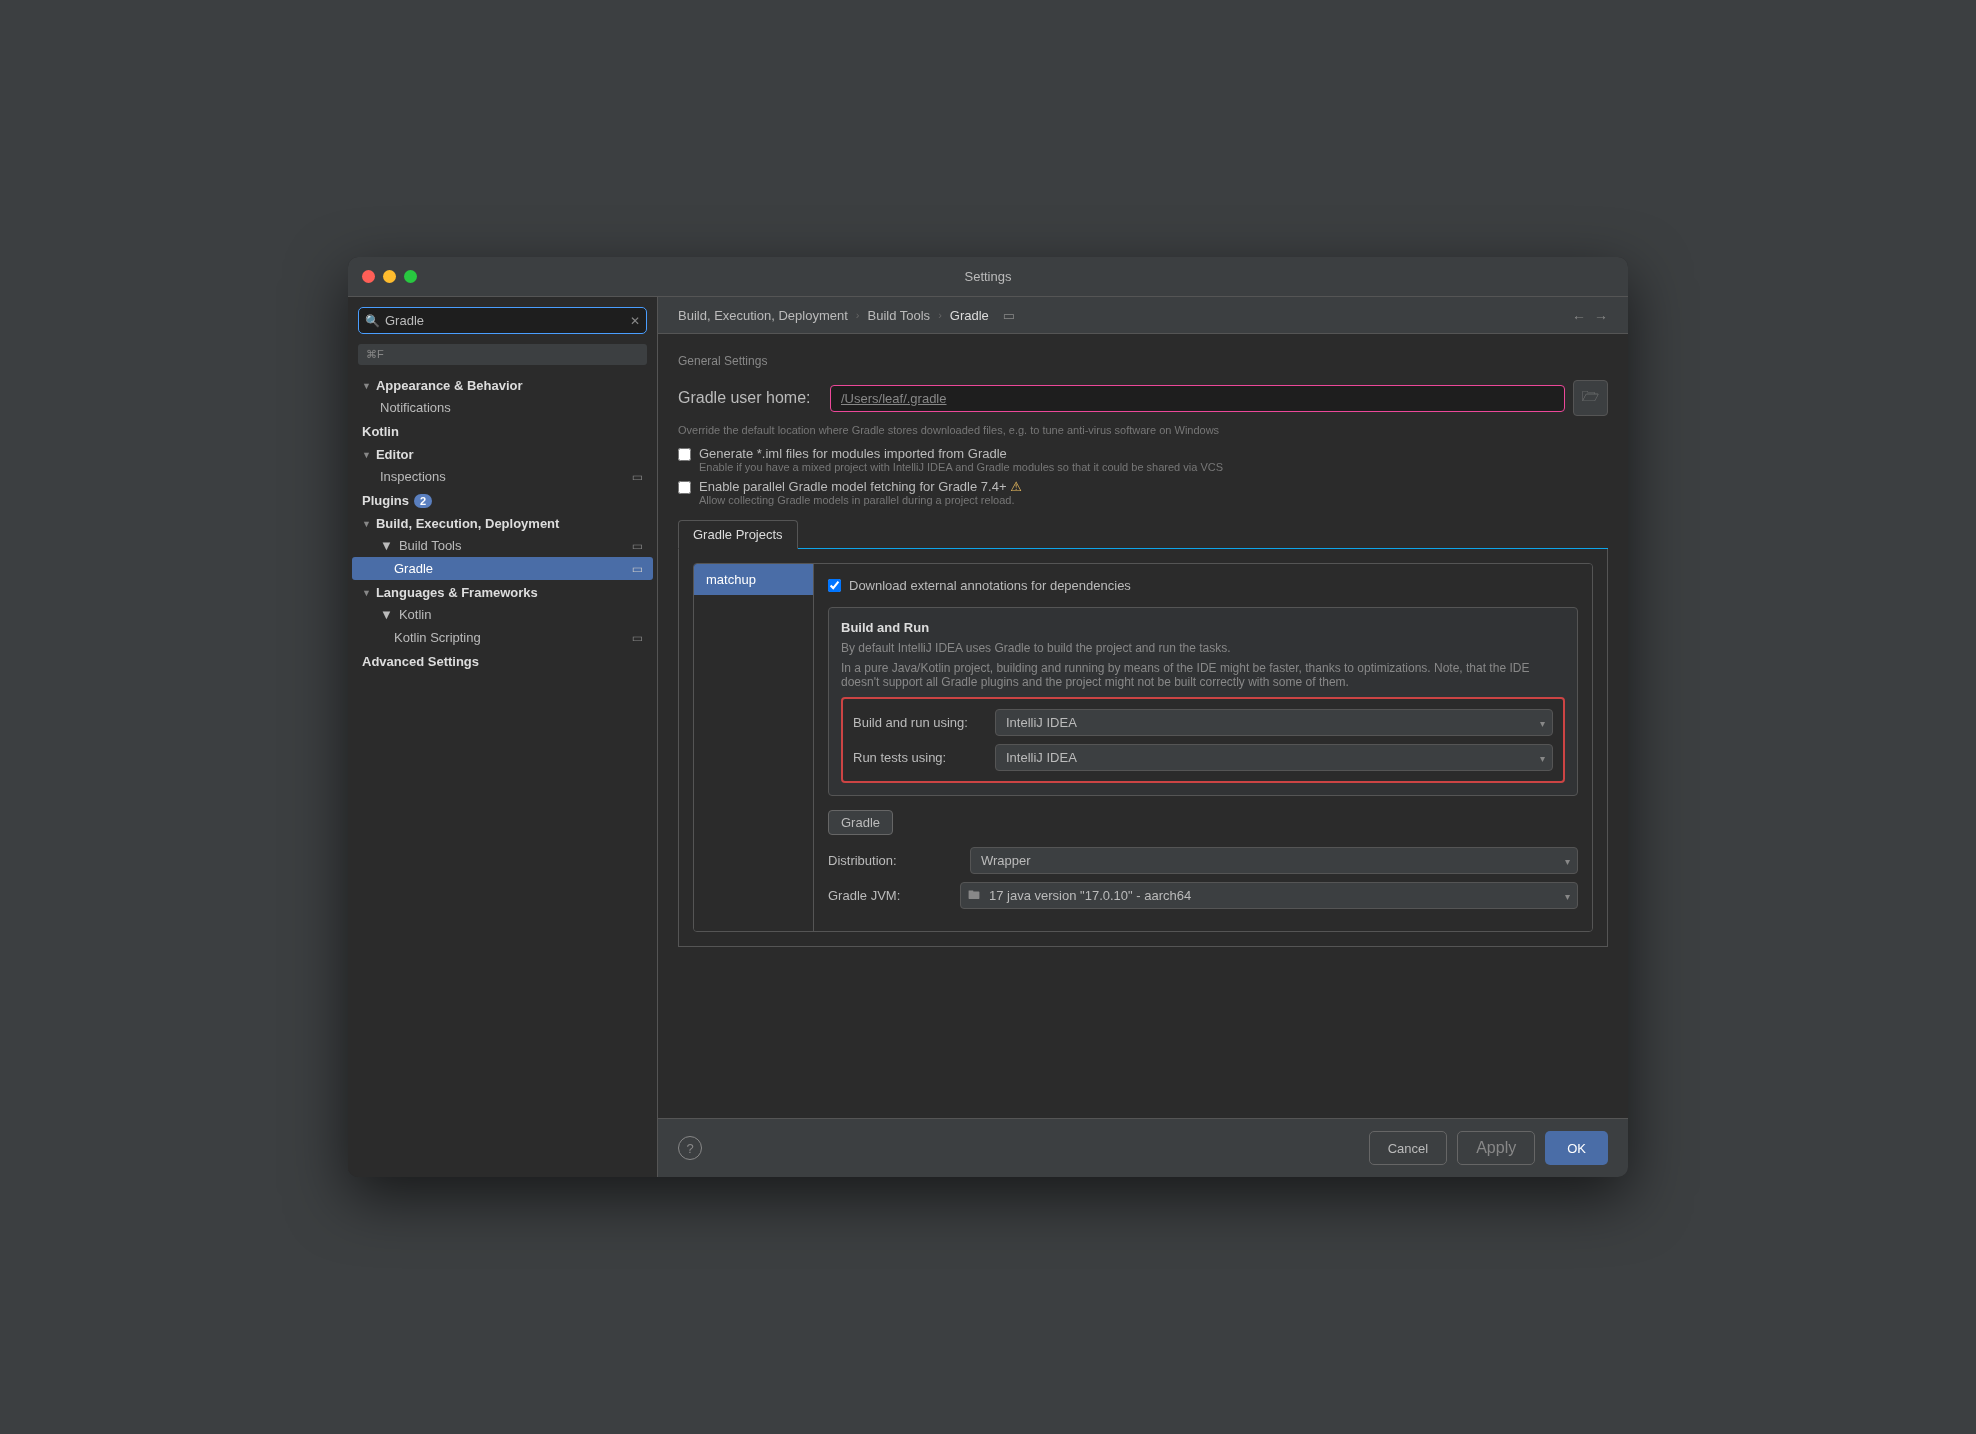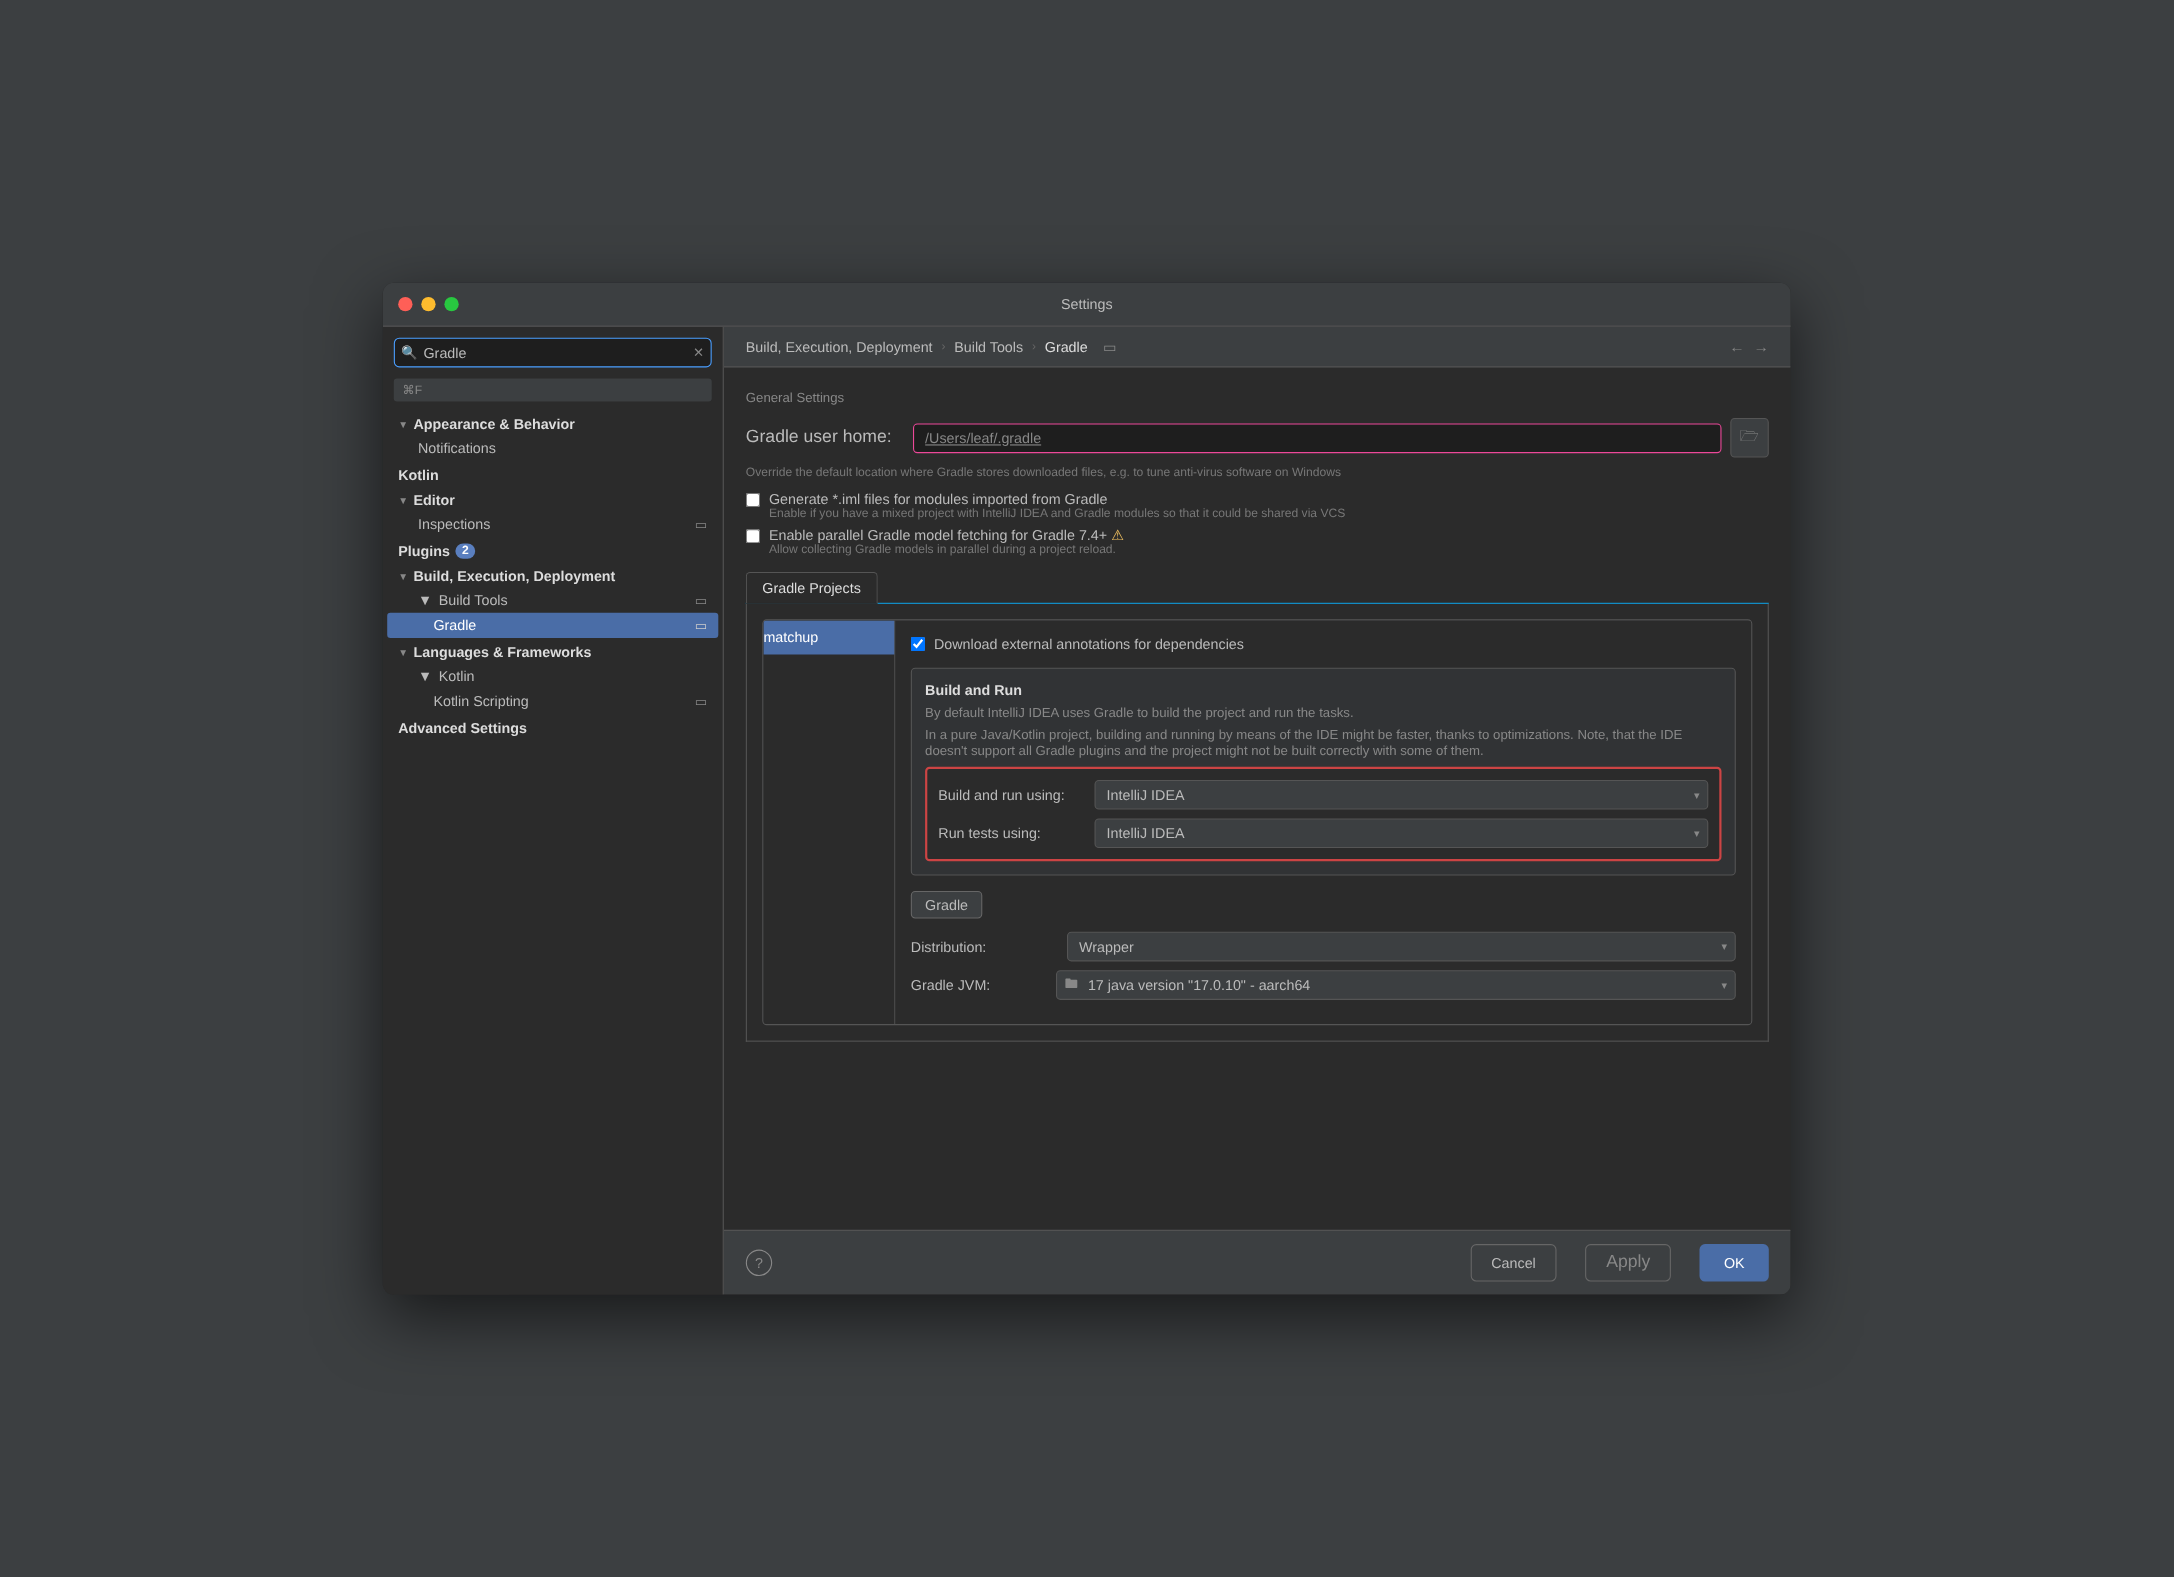--- a/index.html
+++ b/index.html
@@ -279,21 +279,21 @@
       border-radius: 4px;
       overflow: hidden;
       background: #313335;
     }
     .projects-list {
       width: 120px;
       border-right: 1px solid #555;
       background: #2b2b2b;
     }
     .project-item {
-      padding: 8px 0;
+      padding: 8px 12px;
       cursor: pointer;
       font-size: 13px;
       color: #bbbbbb;
     }
     .project-item.active {
       background: #4a6da7;
       color: #ffffff;
     }
     .project-settings {
       flex: 1;
@@ -396,21 +396,21 @@
       border-radius: 50%;
       border: 1px solid #888;
       background: none;
       color: #888;
       font-size: 13px;
       cursor: pointer;
       display: flex;
       align-items: center;
       justify-content: center;
     }
-    .bottom-actions { display: flex; gap: 26px; }
+    .bottom-actions { display: flex; gap: 10px; }
     .btn-cancel {
       background: #3c3f41;
       border: 1px solid #666;
       border-radius: 5px;
       color: #bbbbbb;
       padding: 7px 18px;
       font-size: 13px;
       cursor: pointer;
     }
     .btn-apply {

